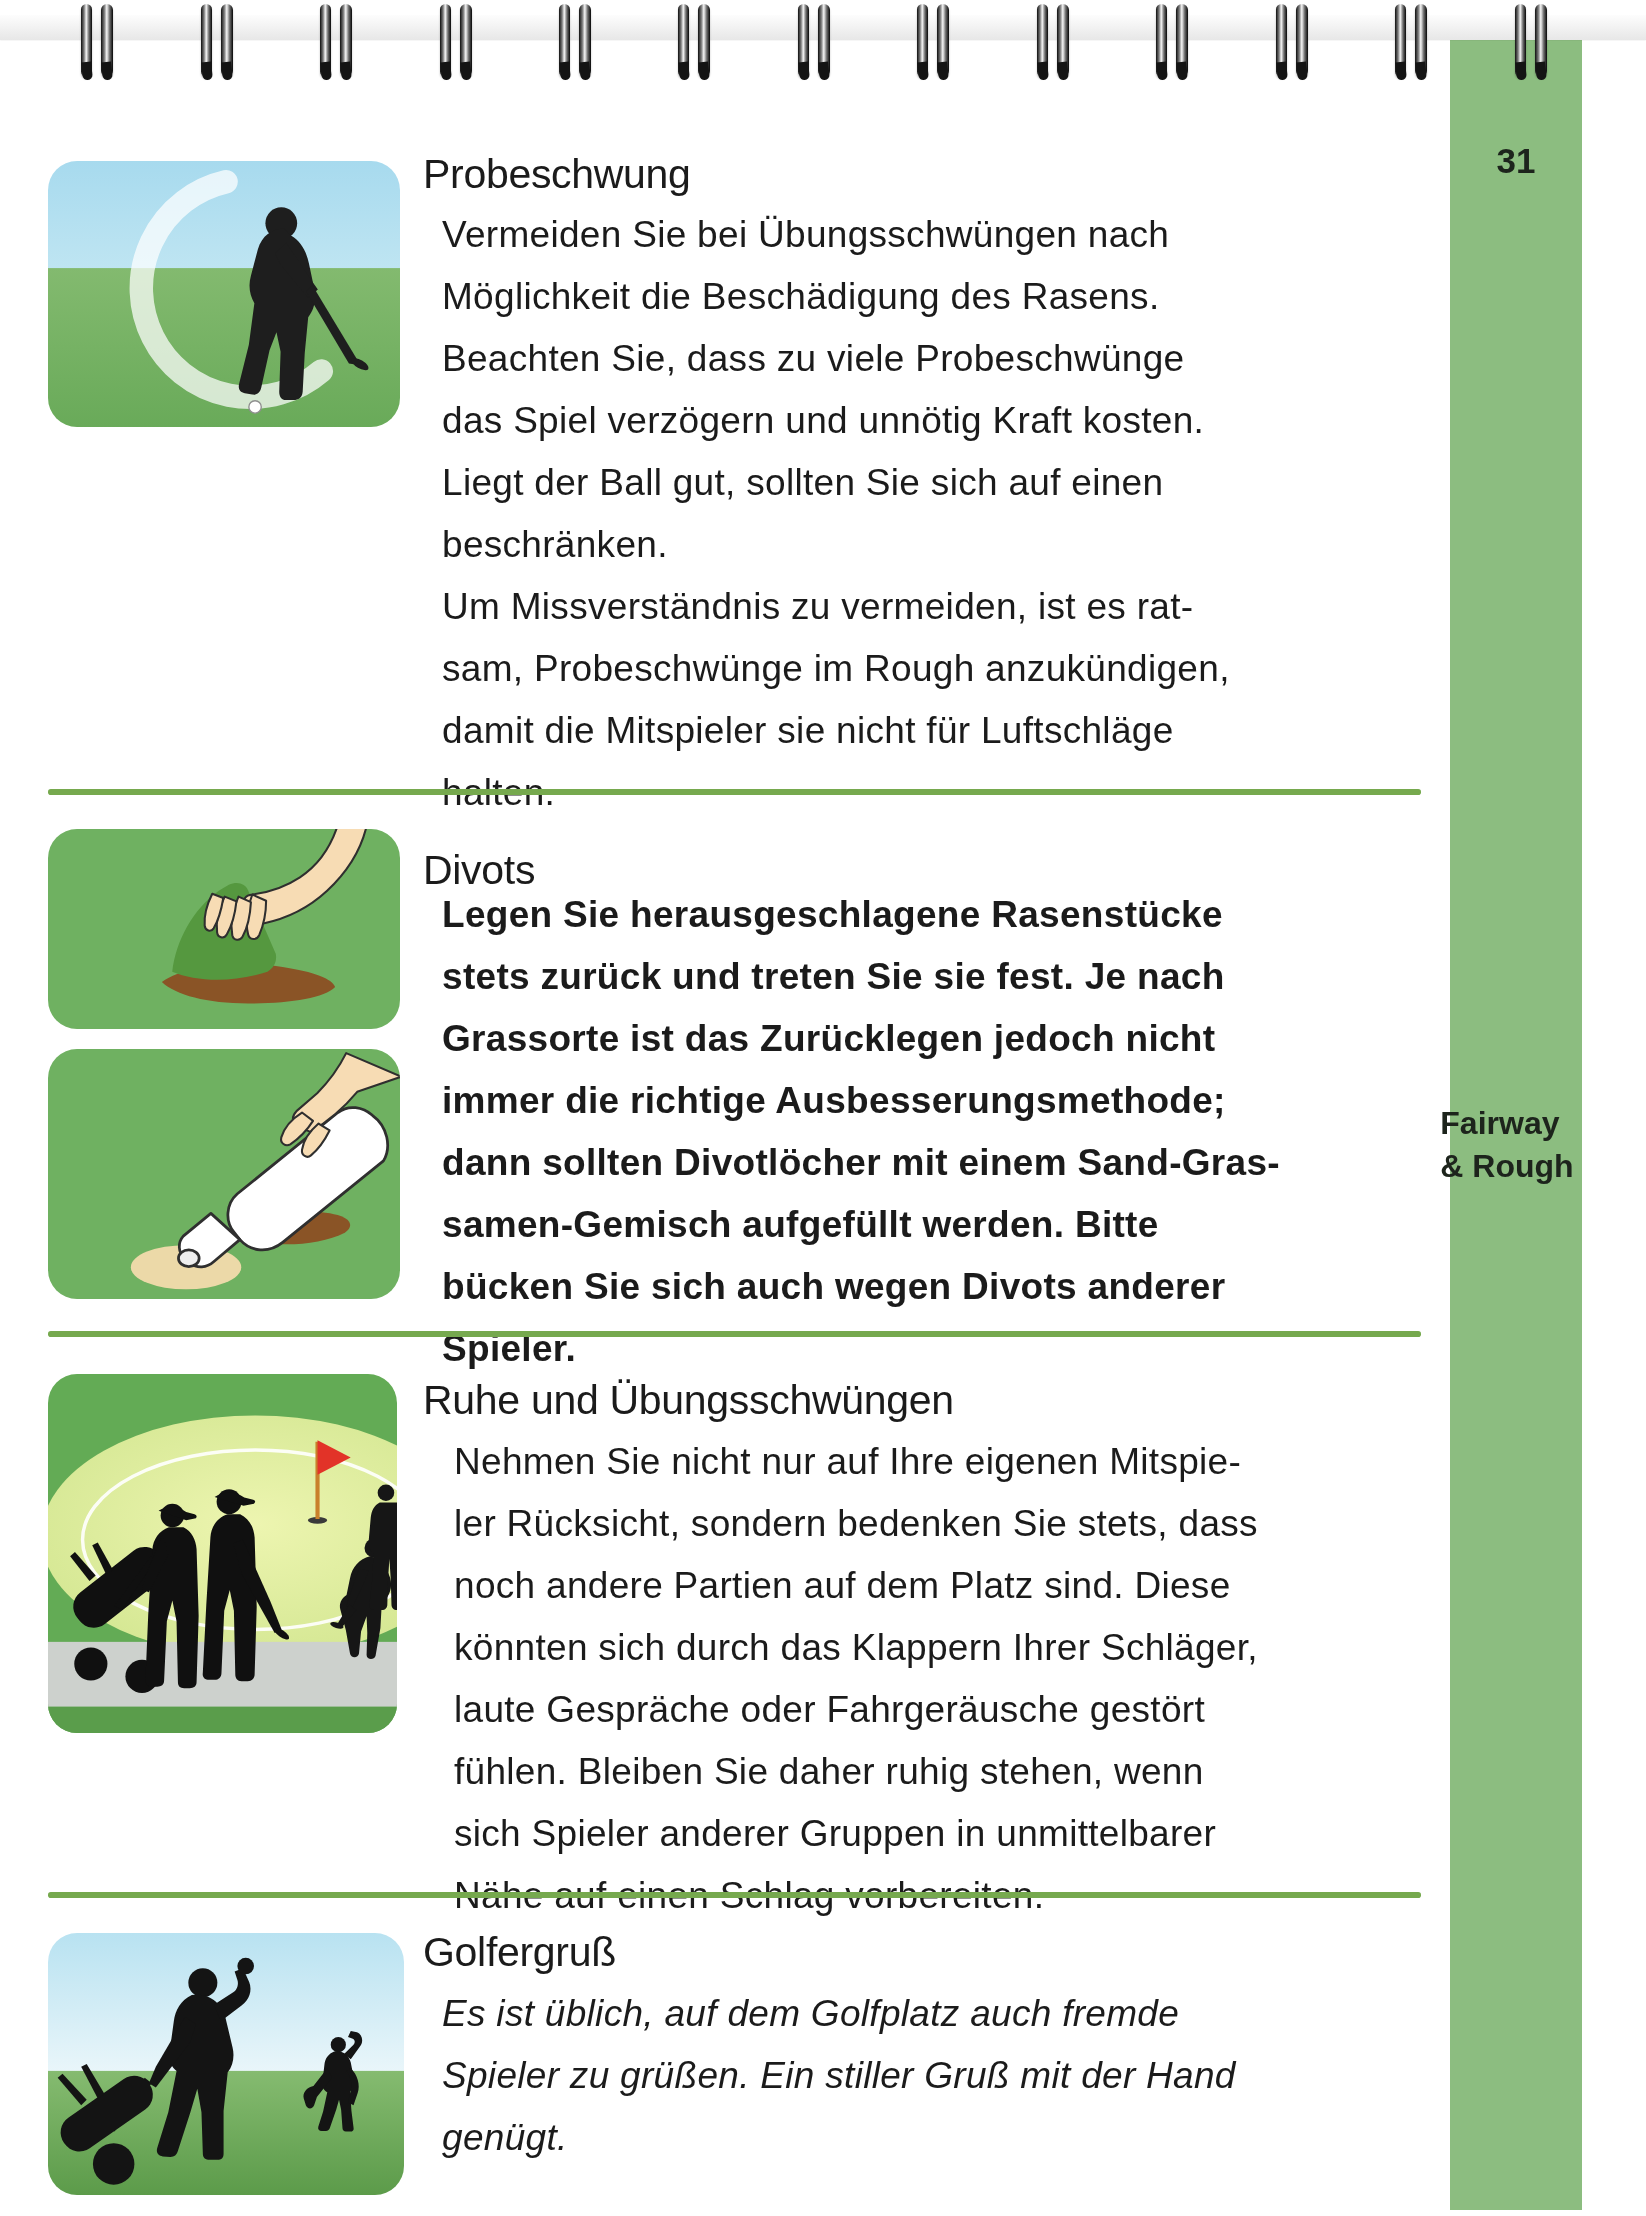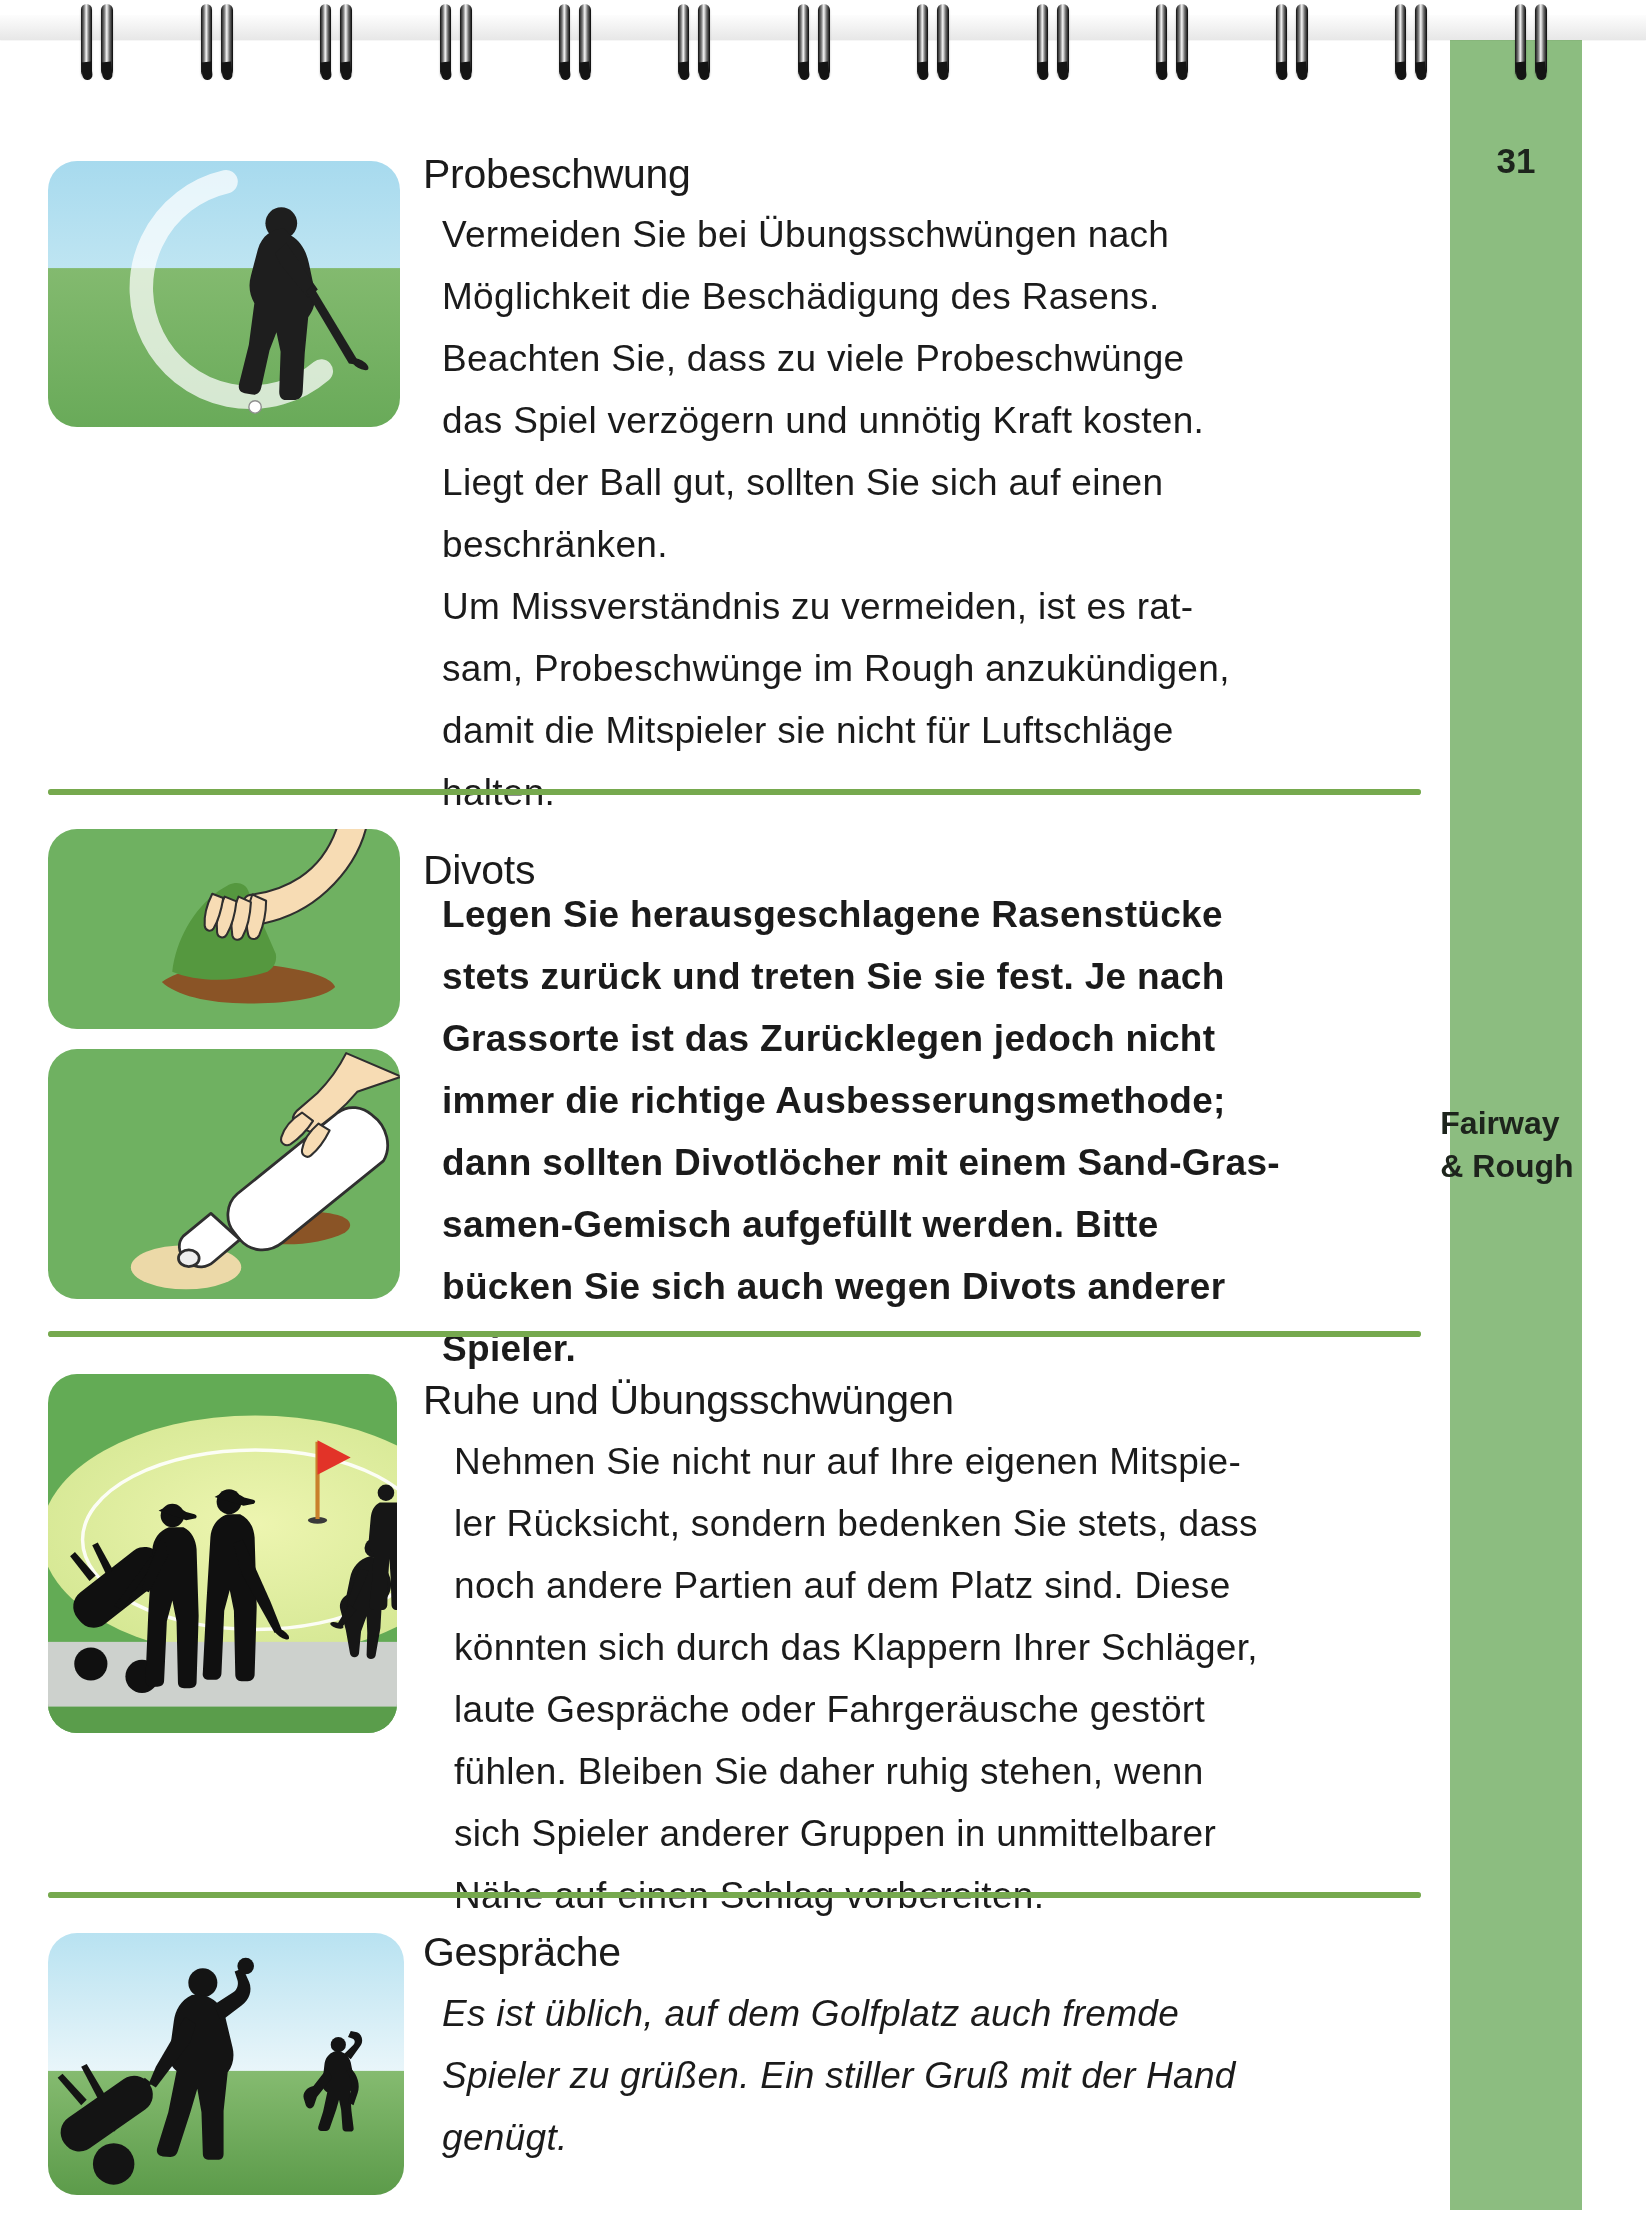--- a/index.html
+++ b/index.html
@@ -308,17 +308,17 @@
     </g>
     <g fill="#141414">
       <circle cx="420" cy="162" r="11"></circle>
       <path d="M414,172 c-8,3 -13,10 -14,18 l-3,26 c-1,7 2,12 7,15 l-6,28 -7,22 c-1,4 1,6 5,6 h6 c3,0 5,-2 6,-5 l9,-26 4,-14 3,14 2,27 c0,3 2,5 5,5 h6 c4,0 6,-2 5,-6 l-3,-24 -2,-28 c5,-4 7,-10 6,-16 l-5,-26 c-2,-10 -12,-19 -24,-16 z"></path>
       <path d="M428,176 l14,-14 c3,-3 2,-8 -2,-9 l-6,-2 4,-9 9,2 c8,3 10,14 4,21 l-13,18 z"></path>
       <path d="M404,196 l-20,26 c-10,2 -16,10 -14,18 l3,10 c2,6 10,6 12,0 l4,-12 22,-28 z"></path>
       <path d="M438,196 c10,10 14,24 10,36 l-6,18 -8,-4 4,-18 c2,-10 0,-20 -6,-28 z"></path>
     </g>
   </svg>
 </div>
-<div class="sec-title" id="t4">Gespräche</div>
+<div class="sec-title" id="t4">Golfergruß</div>
 <div class="sec-body" id="b4">Es ist üblich, auf dem Golfplatz auch fremde
 Spieler zu grüßen. Ein stiller Gruß mit der Hand
 genügt.</div>
 
 
 </body></html>

